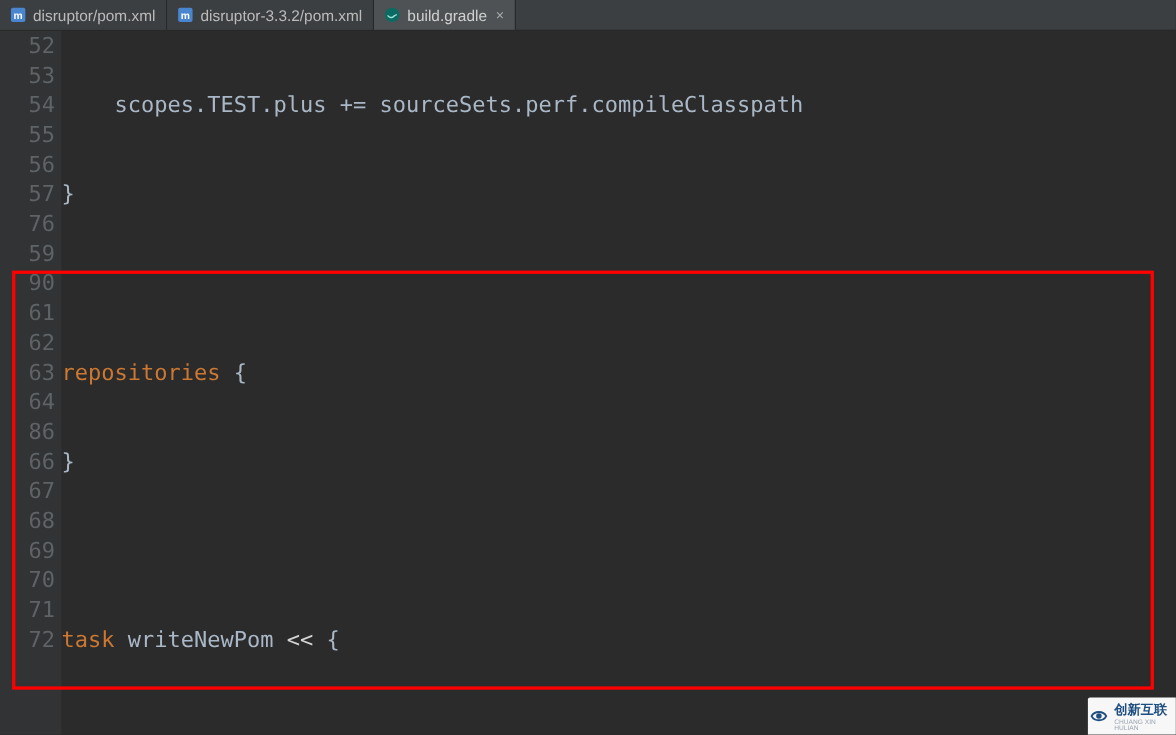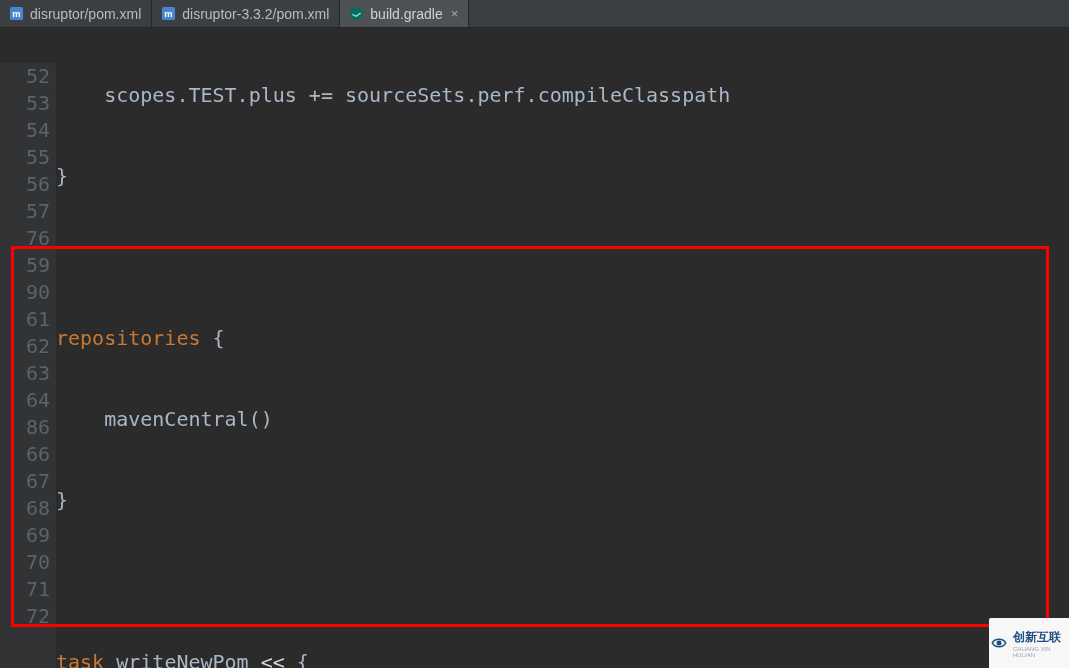--- a/index.html
+++ b/index.html
@@ -57,21 +57,20 @@
     font-size: 20px;
     position: relative;
   }
   .gutter {
     width: 56px;
     background: #313335;
     color: #5f6366;
     text-align: right;
     padding-right: 6px;
     font-variant-numeric: tabular-nums;
-    margin-top: 35px;
   }
   .gutter div { height: 27px; }
   .code {
     flex: 1;
     background: #2b2b2b;
     color: #a9b7c6;
     white-space: pre;
     position: relative;
   }
   .code-line {
@@ -95,21 +94,21 @@
     pointer-events: none;
     z-index: 5;
   }
 
   
   .watermark {
     position: absolute;
     right: 0;
     bottom: 0;
     width: 80px;
-    height: 50px;
+    height: 34px;
     background: #f7f7f7;
     color: #1f4f80;
     font-family: "Microsoft YaHei","Helvetica",sans-serif;
     font-size: 12px;
     font-weight: 600;
     display: flex;
     align-items: center;
     justify-content: space-between;
     gap: 4px;
     border-top-left-radius: 2px;
@@ -177,21 +176,20 @@
     <div>70</div>
     <div>71</div>
     <div>72</div>
   </div>
 
   <div class="code">
     <div class="code-line"><span class="tk-id">    scopes.TEST.plus += sourceSets.perf.compileClasspath</span></div>
     <div class="code-line"><span class="tk-id">}</span></div>
     <div class="code-line"><span></span></div>
     <div class="code-line"><span class="tk-kw">repositories</span><span class="tk-id"> {</span></div>
-    <div class="code-line"><span class="tk-id">    mavenCentral()</span></div>
     <div class="code-line"><span class="tk-id">}</span></div>
     <div class="code-line"><span></span></div>
     <div class="code-line"><span class="tk-kw">task</span><span class="tk-id"> writeNewPom </span><span class="tk-white">&lt;&lt;</span><span class="tk-id"> {</span></div>
     
     
     
     
     
     
     

